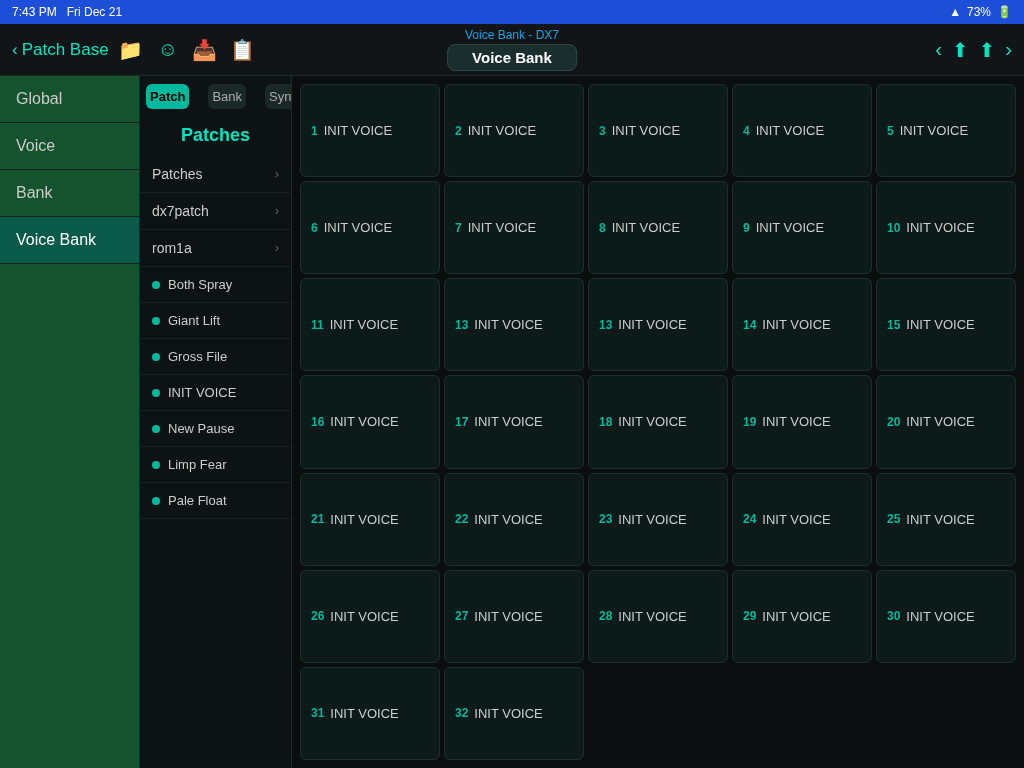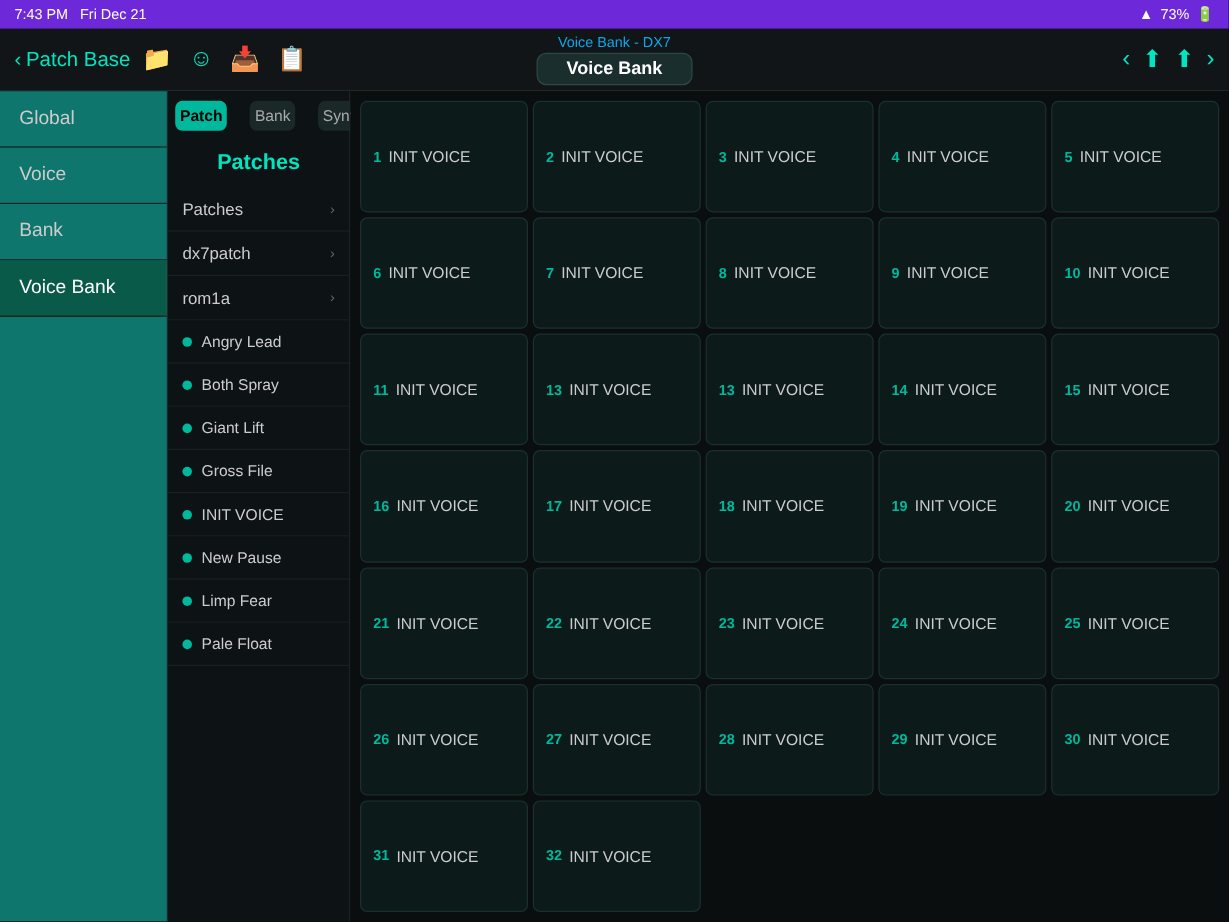--- a/index.html
+++ b/index.html
@@ -13,21 +13,21 @@
       position: relative;
     }
 
     
     .status-bar {
       display: flex;
       justify-content: space-between;
       align-items: center;
       padding: 4px 12px;
       height: 24px;
-      background: #6d28d9;
+      background: #1d4ed8;
     }
     .status-left { font-size: 12px; color: #fff; display: flex; gap: 10px; }
     .status-right { font-size: 12px; color: #fff; display: flex; align-items: center; gap: 6px; }
 
     
     .top-nav {
       display: flex;
       align-items: center;
       justify-content: space-between;
       padding: 4px 12px;
@@ -65,21 +65,21 @@
 
     
     .main-layout {
       display: flex;
       height: calc(768px - 76px);
     }
 
     
     .sidebar {
       width: 140px;
-      background: #0f766e;
+      background: #14532d;
       border-right: 1px solid #1e2a2a;
       flex-shrink: 0;
     }
     .sidebar-item {
       padding: 14px 16px;
       font-size: 16px;
       color: #ccc;
       cursor: pointer;
       border-bottom: 1px solid #1a2020;
     }
@@ -266,24 +266,20 @@
       <span class="chevron">›</span>
     </div>
     <div class="tree-item">
       <span>rom1a</span>
       <span class="chevron">›</span>
     </div>
 
     <div id="patch-list">
         <div class="patch-item">
           <span class="patch-dot"></span>
-          <span>Angry Lead</span>
-        </div>
-        <div class="patch-item">
-          <span class="patch-dot"></span>
           <span>Both Spray</span>
         </div>
         <div class="patch-item">
           <span class="patch-dot"></span>
           <span>Giant Lift</span>
         </div>
         <div class="patch-item">
           <span class="patch-dot"></span>
           <span>Gross File</span>
         </div>

